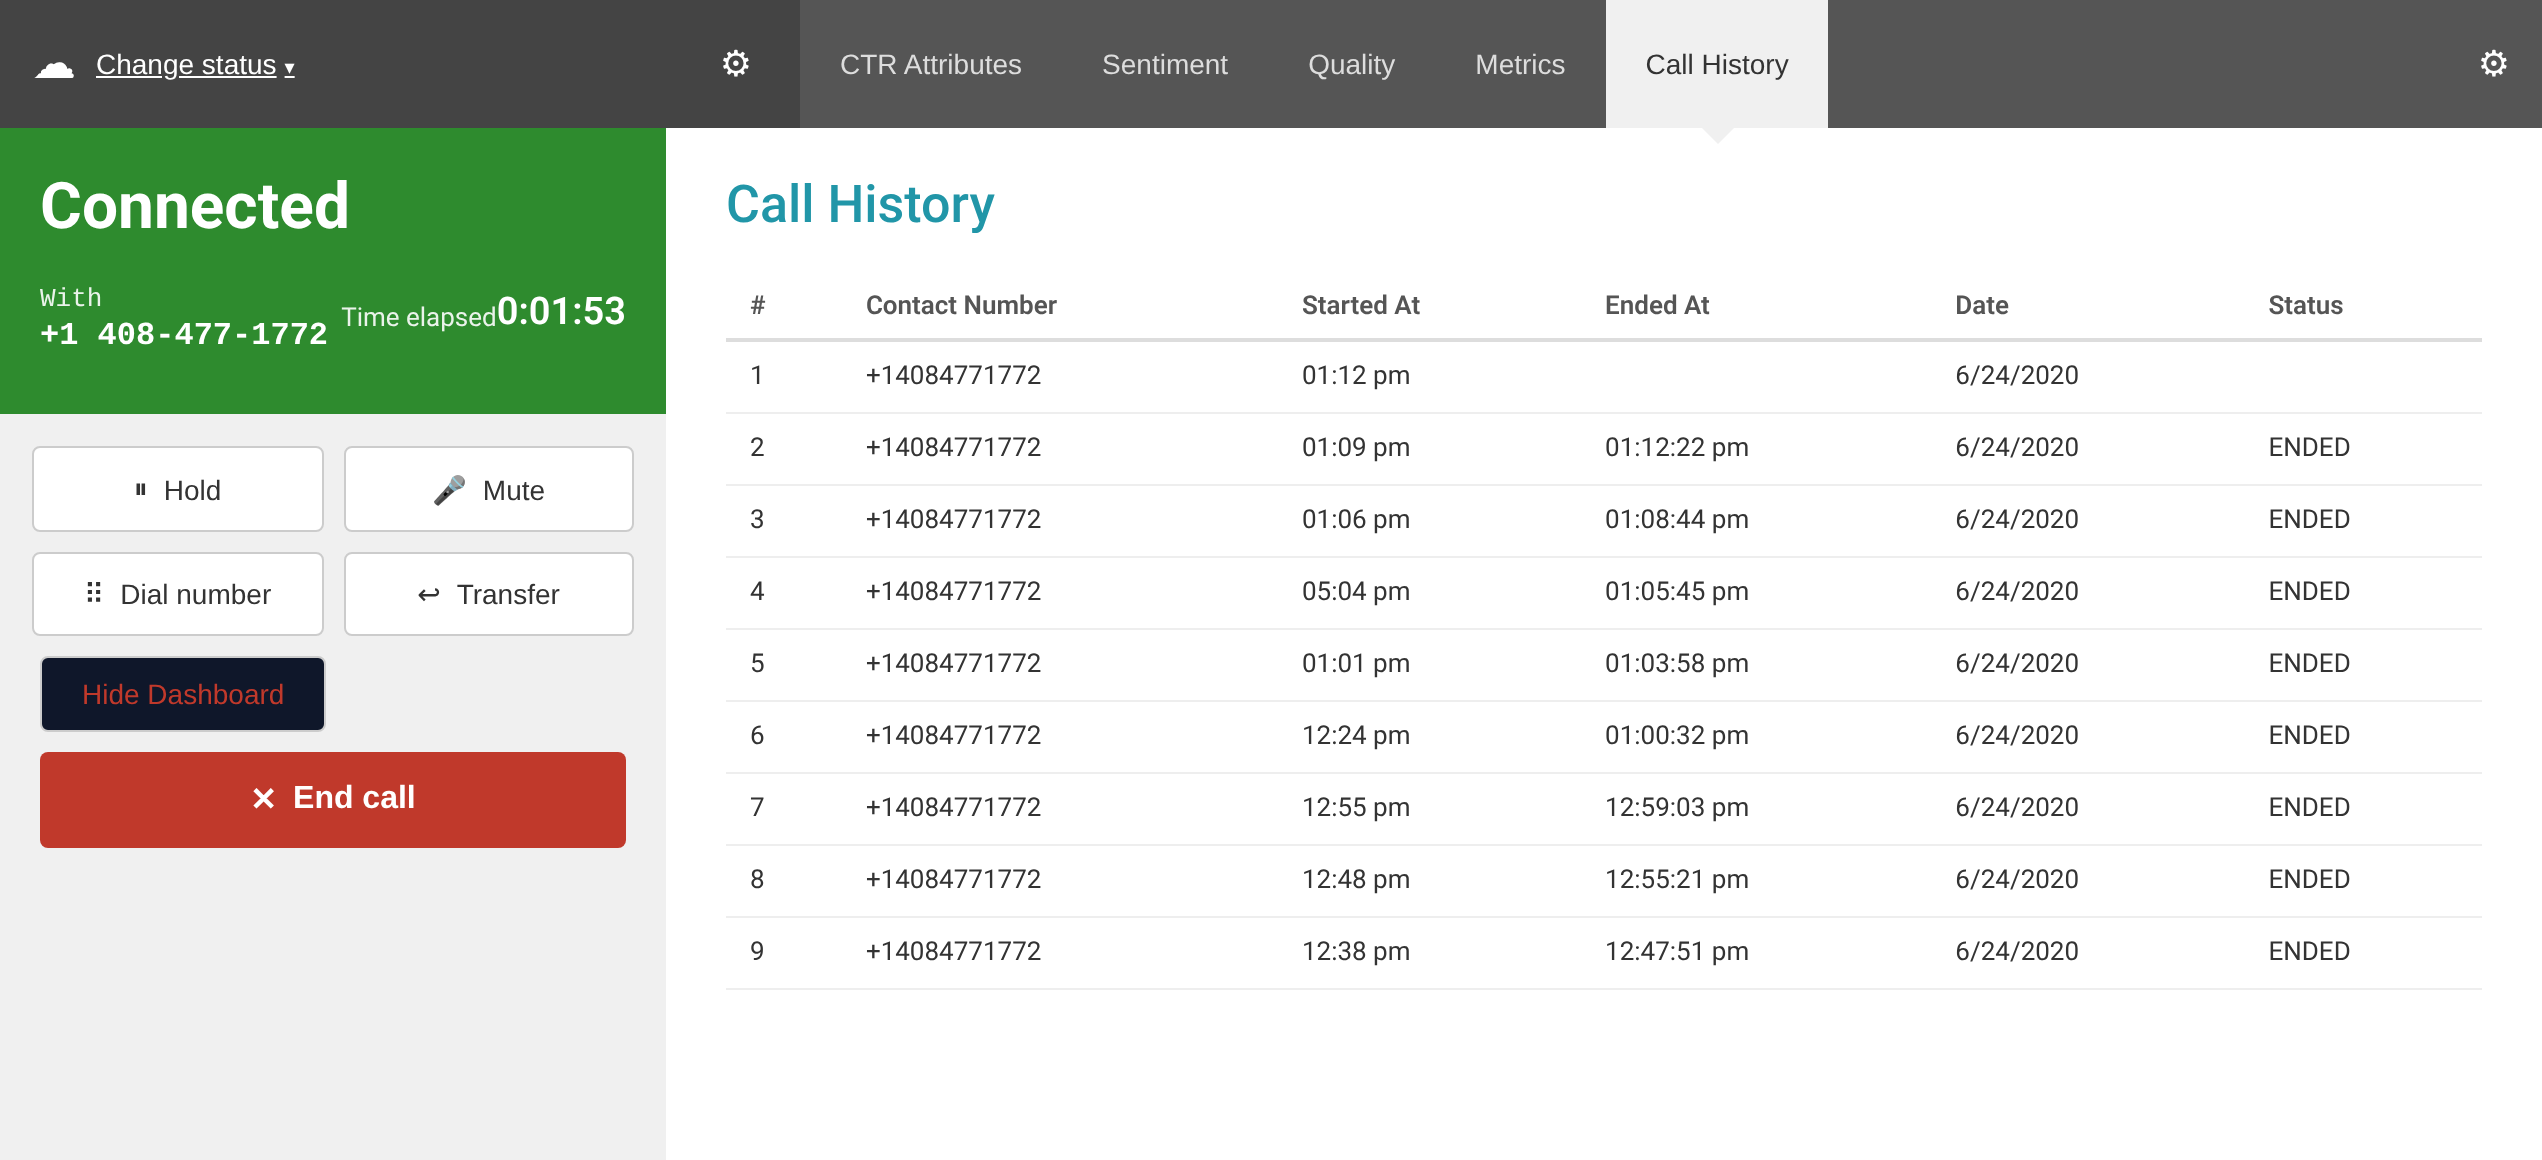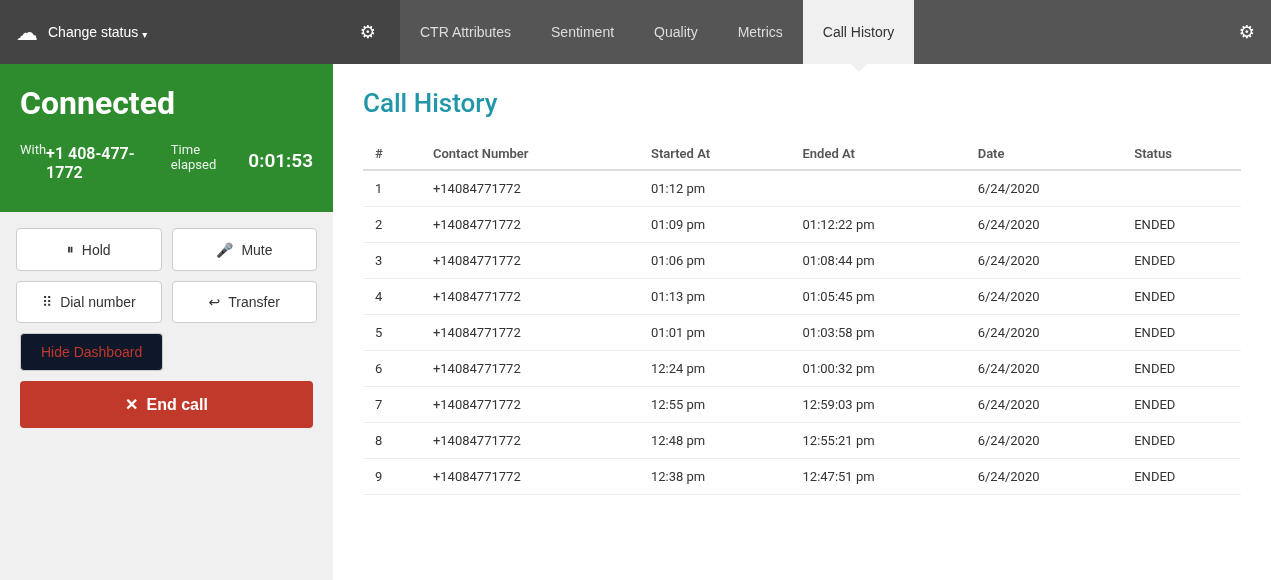--- a/index.html
+++ b/index.html
@@ -28,20 +28,21 @@
     }
     .change-status-btn {
       color: white;
       background: none;
       border: none;
       cursor: pointer;
       font-size: 14px;
       display: flex;
       align-items: flex-end;
       gap: 4px;
+      text-decoration: underline;
     }
     .chevron-down {
       font-size: 10px;
     }
     .gear-btn-left {
       margin-left: auto;
       background: none;
       border: none;
       color: white;
       cursor: pointer;
@@ -117,21 +118,21 @@
     .connected-title {
       font-size: 32px;
       font-weight: bold;
       margin-bottom: 20px;
     }
     .call-info {
       display: flex;
       justify-content: space-between;
       align-items: flex-start;
     }
-    .call-info-left { display: flex; flex-direction: row; }
+    .call-info-left { display: flex; flex-direction: column; font-family: Liberation Mono, monospace; }
     .call-info-right { display: flex; align-items: flex-end; }
     .with-label { font-size: 13px; opacity: 0.9; }
     .phone-number { font-size: 16px; font-weight: 600; margin-top: 2px; }
     .time-elapsed-label { font-size: 13px; opacity: 0.9; }
     .time-elapsed-value { font-size: 19px; font-weight: 600; margin-top: 2px; }
 
     .controls-panel {
       padding: 16px;
       display: flex;
       flex-direction: column;
@@ -333,21 +334,21 @@
             <td>3</td>
             <td>+14084771772</td>
             <td>01:06 pm</td>
             <td>01:08:44 pm</td>
             <td>6/24/2020</td>
             <td>ENDED</td>
           </tr>
           <tr>
             <td>4</td>
             <td>+14084771772</td>
-            <td>01:13 pm</td>
+            <td>05:04 pm</td>
             <td>01:05:45 pm</td>
             <td>6/24/2020</td>
             <td>ENDED</td>
           </tr>
           <tr>
             <td>5</td>
             <td>+14084771772</td>
             <td>01:01 pm</td>
             <td>01:03:58 pm</td>
             <td>6/24/2020</td>

